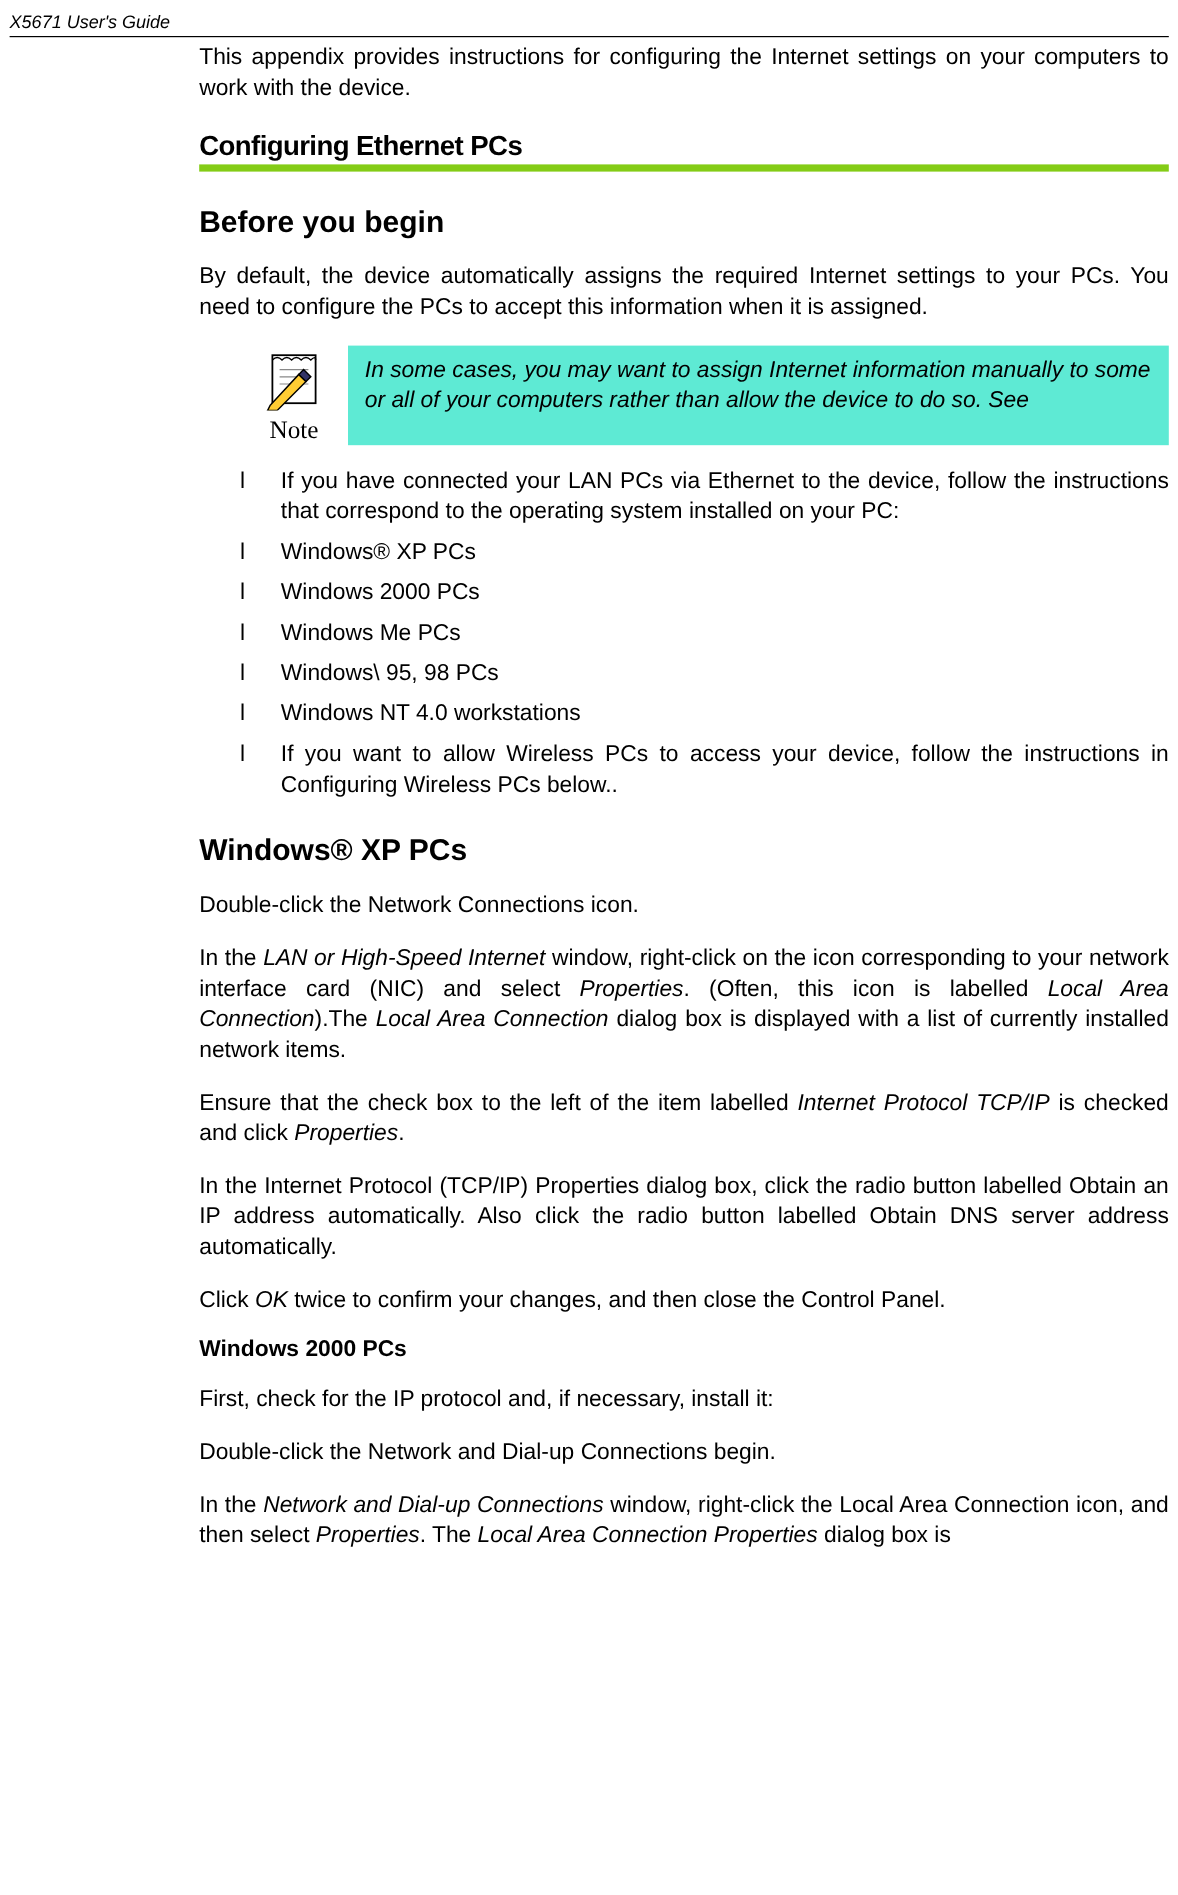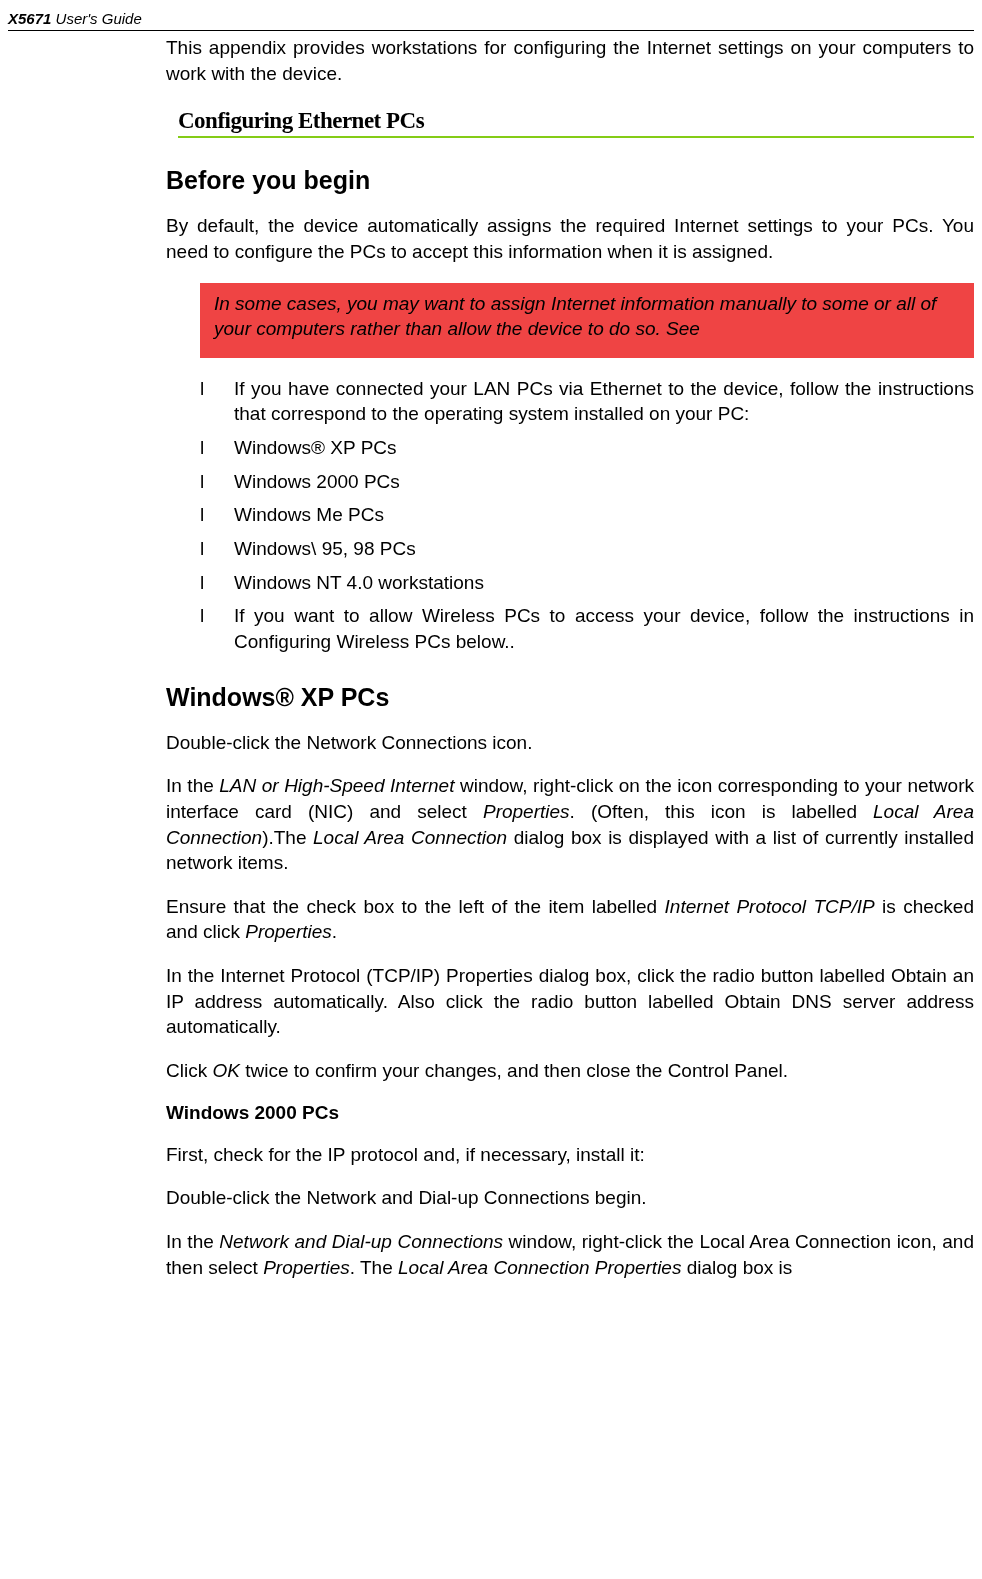--- a/index.html
+++ b/index.html
@@ -13,46 +13,46 @@
     padding: 10px 8px 0 8px;
   }
   .header-line {
     border-bottom: 1.5px solid #000;
     padding-bottom: 2px;
     margin-bottom: 4px;
   }
   .header-text {
     font-size: 15px;
   }
-  .header-text .bold { font-weight: bold; }
+  .header-text .bold { font-weight: normal; }
   .header-text .italic { font-style: italic; }
   .content {
     margin-left: 158px;
     margin-right: 0px;
   }
   h1.title {
     font-family: Arial, Helvetica, sans-serif;
     font-weight: normal;
     font-size: 44px;
     margin: 42px 0 60px 0;
     letter-spacing: -1px;
   }
   p.body {
     font-size: 19px;
     line-height: 1.35;
     margin: 0 0 18px 0;
     text-align: justify;
   }
   h2.section {
-    font-family: Liberation Serif, serif;
+    font-family: Liberation Sans, sans-serif;
     font-weight: bold;
     font-size: 23px;
-    margin: 22px 0 4px 12px;
+    margin: 22px 0 4px 0;
     letter-spacing: -0.5px;
-    border-bottom: 2px solid #84cc16;
+    border-bottom: 6px solid #84cc16;
     padding-bottom: 2px;
   }
   h3.sub {
     font-weight: bold;
     font-size: 25px;
     margin: 28px 0 18px 0;
   }
   h3.sub2 {
     font-weight: bold;
     font-size: 19px;
@@ -62,21 +62,21 @@
     display: flex;
     margin: 0 0 18px 34px;
     align-items: stretch;
   }
   .note-icon-cell {
     width: 90px;
     flex-shrink: 0;
     padding-top: 6px;
   }
   .note-body {
-    background: #ef4444;
+    background: #5eead4;
     flex: 1;
     padding: 8px 14px 10px 14px;
     font-size: 19px;
     font-style: italic;
     line-height: 1.35;
   }
   .note-body p { margin: 0 0 6px 0; }
   .note-icon-cell svg { display:block; margin: 0 auto 4px auto; }
   .note-label { font-family: 'Times New Roman', serif; font-size: 21px; text-align:center; }
   ul.bullets {
@@ -103,29 +103,41 @@
 
 <div class="page">
   <div class="header-line">
     <span class="header-text">
       <span class="bold italic">X5671</span><span class="italic"> User's Guide</span>
     </span>
   </div>
 
   <div class="content">
 
-    <p class="body">This appendix provides workstations for configuring the Internet settings on your computers to work with the device.</p>
+    <p class="body">This appendix provides instructions for configuring the Internet settings on your computers to work with the device.</p>
 
     <h2 class="section">Configuring Ethernet PCs</h2>
 
     <h3 class="sub">Before you begin</h3>
 
     <p class="body">By default, the device automatically assigns the required Internet settings to your PCs. You need to configure the PCs to accept this information when it is assigned.</p>
 
     <div class="note-row">
+      <div class="note-icon-cell">
+        <svg width="52" height="48" viewBox="0 0 52 48">
+          <rect x="8" y="2" width="36" height="40" fill="#fff" stroke="#000" stroke-width="1.5"></rect>
+          <path d="M8 6 Q12 2 16 6 Q20 2 24 6 Q28 2 32 6 Q36 2 40 6 Q44 2 44 6" fill="none" stroke="#000" stroke-width="1.2"></path>
+          <line x1="14" y1="14" x2="38" y2="14" stroke="#888" stroke-width="1"></line>
+          <line x1="14" y1="20" x2="38" y2="20" stroke="#888" stroke-width="1"></line>
+          <line x1="14" y1="26" x2="38" y2="26" stroke="#888" stroke-width="1"></line>
+          <path d="M6 44 L30 18 L36 24 L12 48 L4 48 Z" fill="#ffcc33" stroke="#000" stroke-width="1.2"></path>
+          <path d="M30 18 L34 14 L40 20 L36 24 Z" fill="#336" stroke="#000" stroke-width="1.2"></path>
+        </svg>
+        <div class="note-label">Note</div>
+      </div>
       <div class="note-body">
         <p>In some cases, you may want to assign Internet information manually to some or all of your computers rather than allow the device to do so. See</p>
       </div>
     </div>
 
     <ul class="bullets">
       <li>
           <span class="marker">l</span>
           <span class="li-text">If you have connected your LAN PCs via Ethernet to the device, follow the instructions that correspond to the operating system installed on your PC:</span>
         </li>

